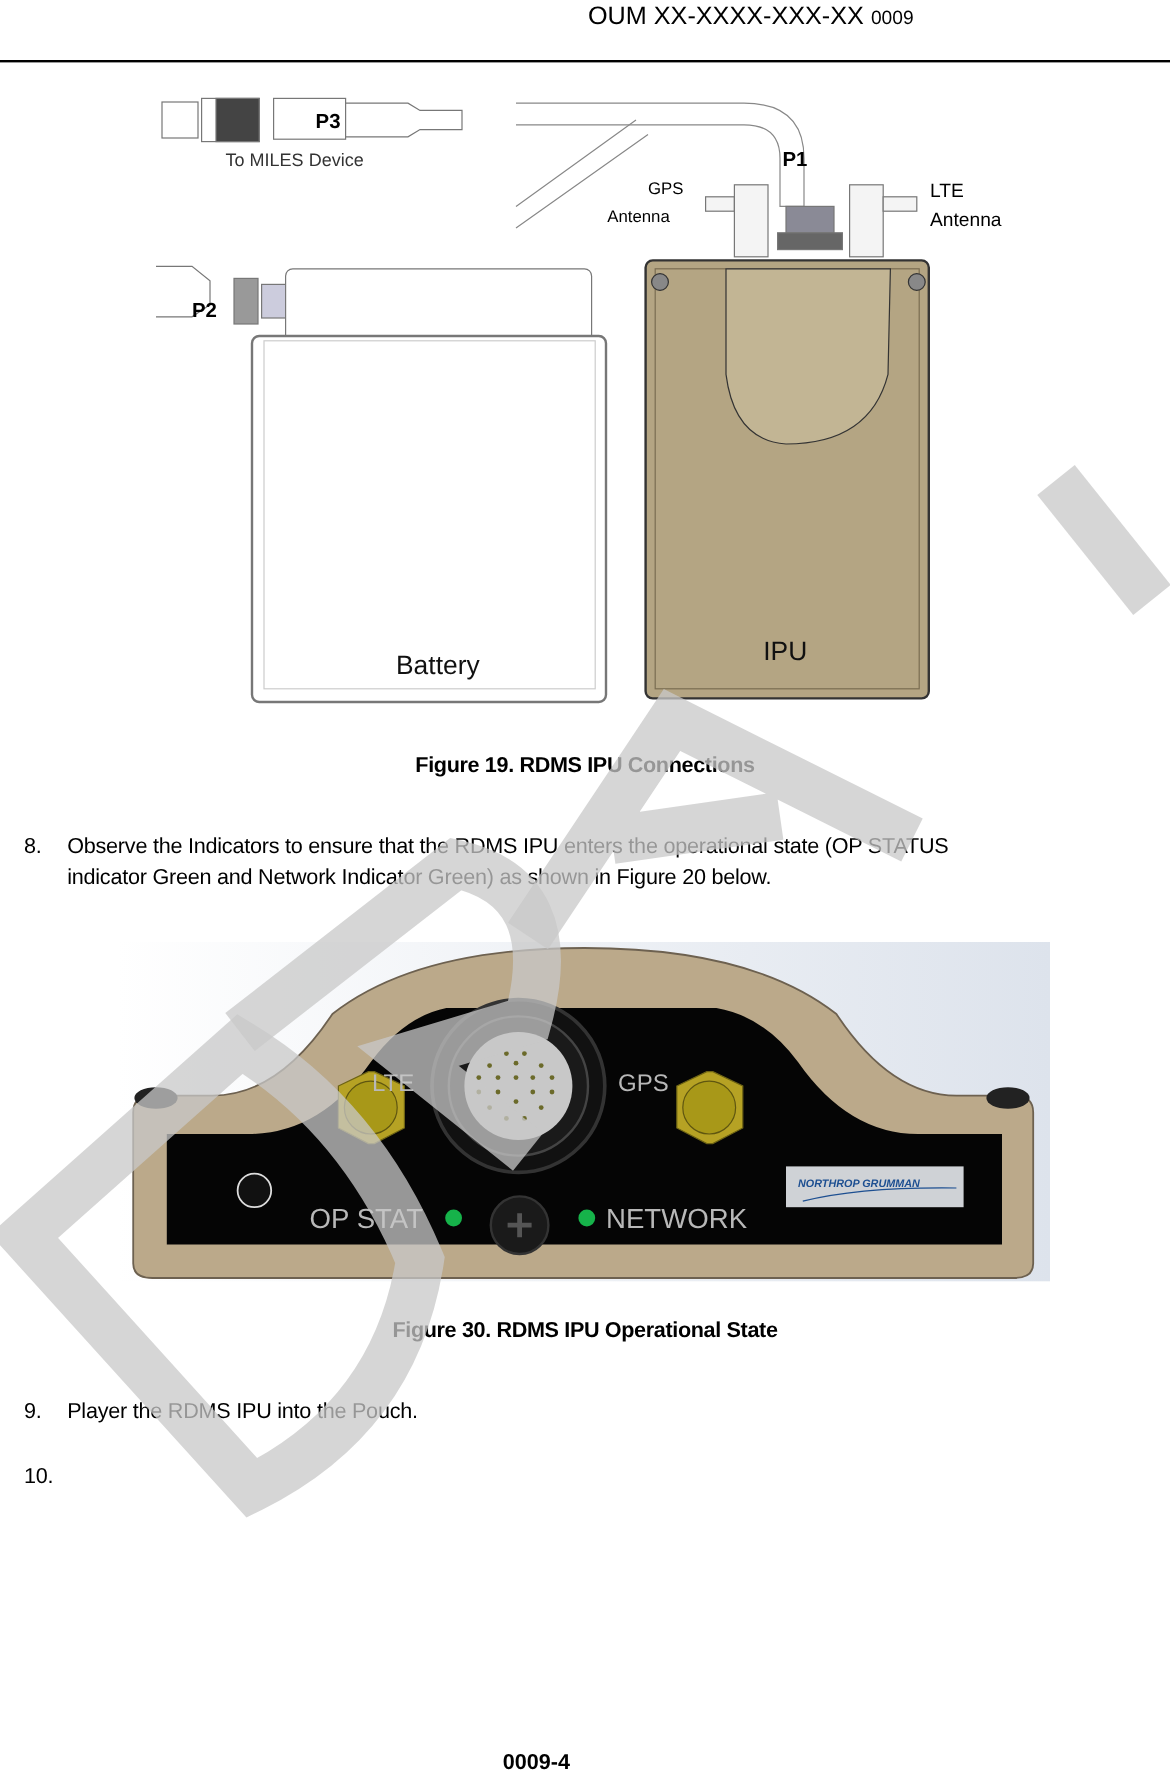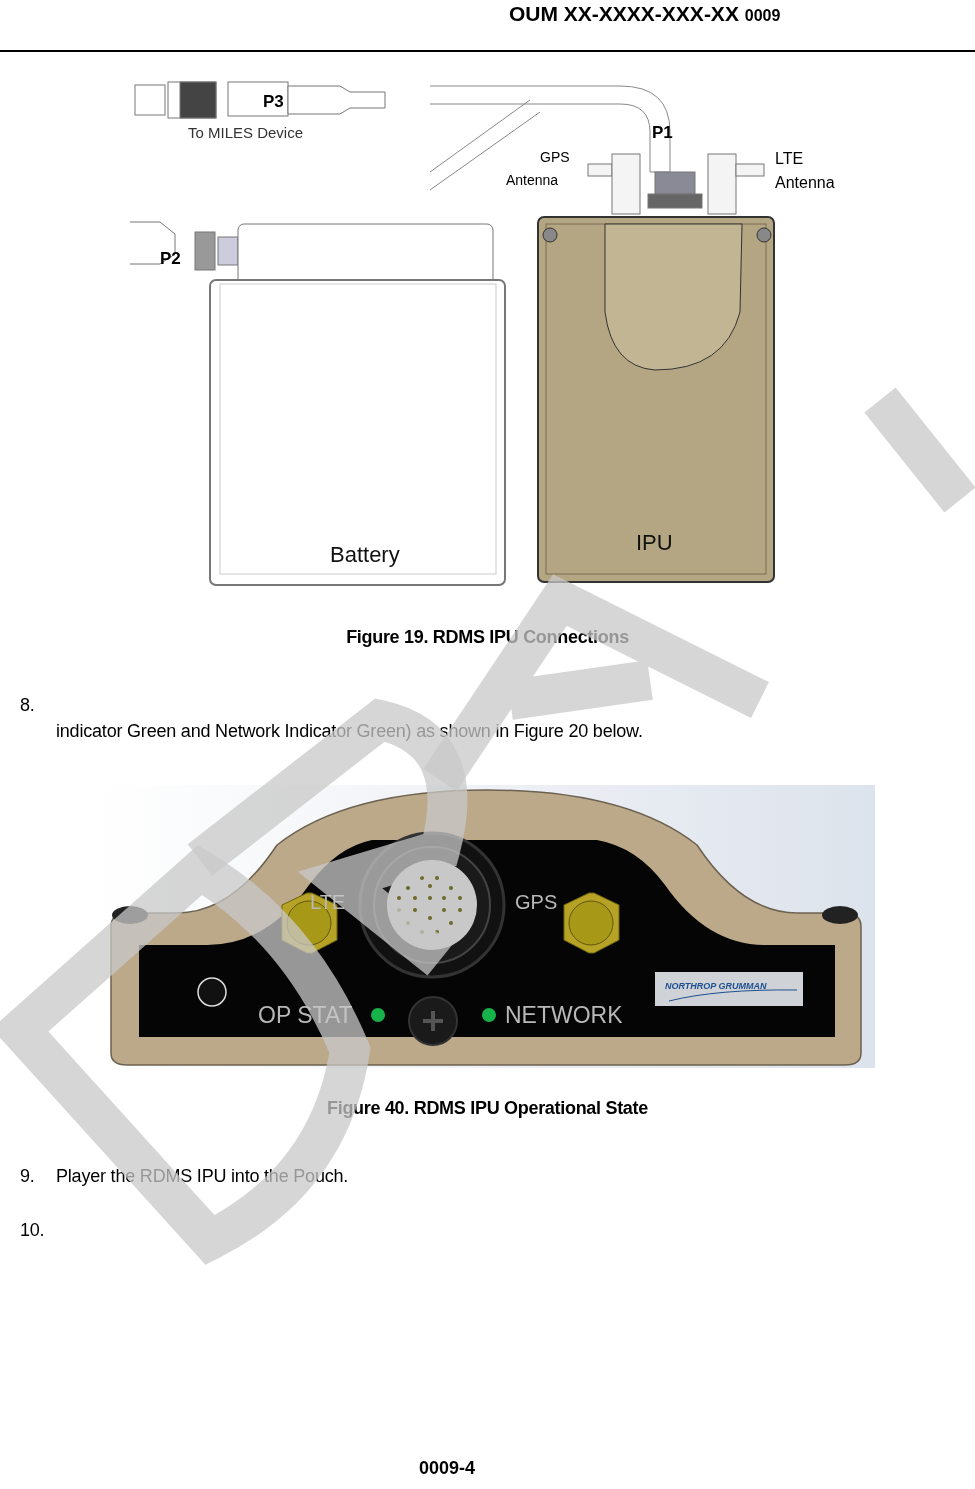--- a/index.html
+++ b/index.html
@@ -1,18 +1,18 @@
 <!DOCTYPE html>
 <html><head>
 <meta charset="utf-8">
 <style>
   html, body { margin:0; padding:0; background:#fff; }
   body { width:975px; height:1489px; position:relative; overflow:hidden;
          font-family:"Liberation Sans", sans-serif; color:#000; }
-  .header { position:absolute; left:490px; top:2px; font-size:21px; font-weight:bold; white-space:nowrap;margin-left:19px; }
+  .header { position:absolute; left:490px; top:2px; font-size:21px; font-weight:normal; white-space:nowrap; }
   .header .small { font-size:16px; }
   .rule { position:absolute; left:0; top:50px; width:975px; height:2px; background:#000; }
   .watermark { position:absolute; left:0; top:0; width:975px; height:1489px; pointer-events:none; z-index:5; }
   .fig { position:absolute; }
   .caption { position:absolute; width:975px; text-align:center; font-weight:bold; font-size:18px;
              font-family:"Liberation Sans", sans-serif; letter-spacing:-0.3px; }
   .step { position:absolute; left:20px; font-size:18px; line-height:26px; letter-spacing:-0.2px; }
   .step .num { position:absolute; left:0; top:0; }
   .step .txt { position:absolute; left:36px; top:0; white-space:nowrap; }
   .footer { position:absolute; left:0; width:894px; text-align:center; top:1458px; font-weight:bold; font-size:18px; }
@@ -81,20 +81,21 @@
     <circle cx="450" cy="163" r="7" fill="#888" stroke="#333"></circle>
     <circle cx="664" cy="163" r="7" fill="#888" stroke="#333"></circle>
   </g>
   <text x="536" y="478" font-size="22" fill="#111">IPU</text>
 </svg>
 
 <div class="caption" style="top:627px;">Figure 19. RDMS IPU Connections</div>
 
 <div class="step" style="top:692px; width:940px; height:52px;">
   <span class="num">8.</span>
+  <span class="txt">Observe the Indicators to ensure that the RDMS IPU enters the operational state (OP STATUS</span>
   <span class="txt" style="top:26px;">indicator Green and Network Indicator Green) as shown in Figure 20 below.</span>
 </div>
 
 <svg class="fig" style="left:97px; top:785px;" width="778" height="283" viewBox="0 0 778 283">
   <defs>
     <linearGradient id="bg20" x1="0" y1="0" x2="1" y2="0">
       <stop offset="0" stop-color="#ffffff"></stop>
       <stop offset="1" stop-color="#dde3ec"></stop>
     </linearGradient>
   </defs>
@@ -153,21 +154,21 @@
   <text x="408" y="238" font-size="23" fill="#b8b8b8">NETWORK</text>
 
   <circle cx="336" cy="236" r="24" fill="#1a1a1a" stroke="#333" stroke-width="2"></circle>
   <path d="M326 236 L346 236 M336 226 L336 246" stroke="#555" stroke-width="4"></path>
 
   <rect x="558" y="187" width="148" height="34" fill="#cfd2d6"></rect>
   <text x="568" y="204" font-size="9" font-weight="bold" font-style="italic" fill="#1d4f91">NORTHROP GRUMMAN</text>
   <path d="M572 216 Q620 204 700 205" stroke="#1d4f91" fill="none" stroke-width="1"></path>
 </svg>
 
-<div class="caption" style="top:1098px;">Figure 40. RDMS IPU Operational State</div>
+<div class="caption" style="top:1098px;">Figure 30. RDMS IPU Operational State</div>
 
 <div class="step" style="top:1163px; width:940px; height:26px;">
   <span class="num">9.</span>
   <span class="txt">Player the RDMS IPU into the Pouch.</span>
 </div>
 <div class="step" style="top:1205px; width:940px; height:26px;margin-top:12px;">
   <span class="num">10.</span>
 </div>
 
 <svg class="watermark" viewBox="0 0 975 1489">

